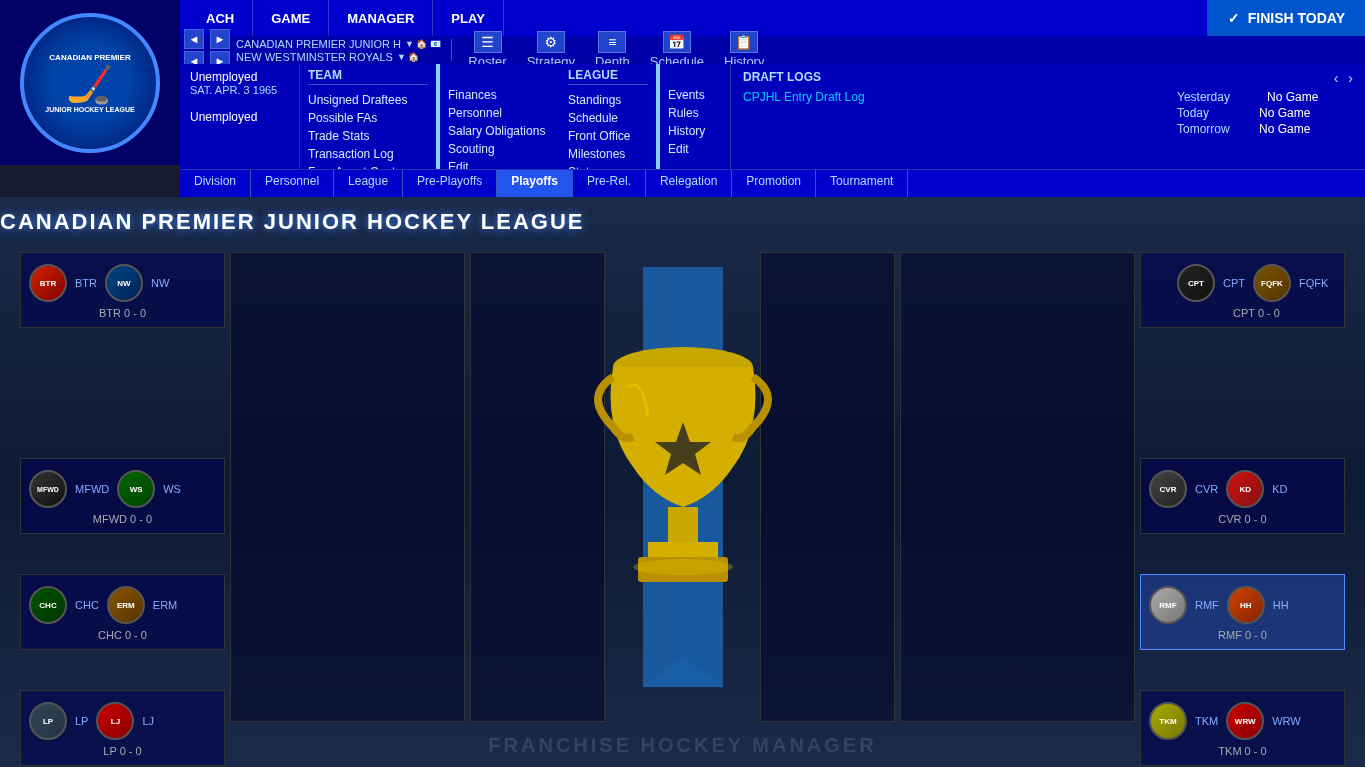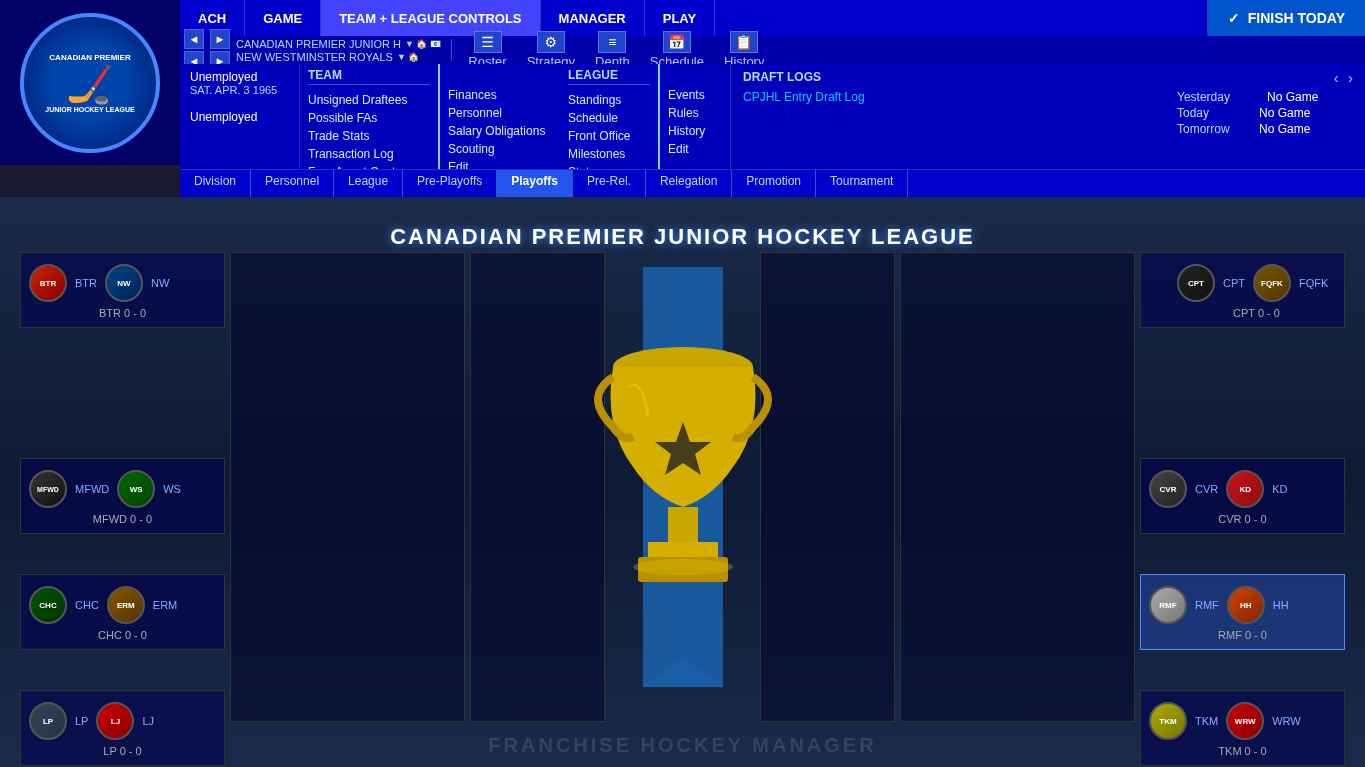--- a/index.html
+++ b/index.html
@@ -8,35 +8,35 @@
     
     .top-nav { background: #0000cc; display: flex; align-items: stretch; height: 36px; }
     .top-nav-item { padding: 0 18px; display: flex; align-items: center; cursor: pointer; color: #fff; font-size: 13px; font-weight: bold; border-right: 1px solid #3333cc; }
     .top-nav-item.active { background: #4444ff; }
     .finish-today-btn { margin-left: auto; background: #0055cc; display: flex; align-items: center; padding: 0 20px; cursor: pointer; font-size: 14px; font-weight: bold; border-left: 1px solid #3333cc; }
     .finish-today-btn .check { margin-right: 8px; }
     .nav-arrow { background: #2244cc; border: 1px solid #4466dd; color: #fff; width: 20px; height: 20px; display: flex; align-items: center; justify-content: center; cursor: pointer; font-size: 11px; }
     .toolbar-btn { display: flex; flex-direction: column; align-items: center; cursor: pointer; padding: 1px 6px; }
     .toolbar-btn .icon-box { width: 28px; height: 22px; background: #2244cc; border: 1px solid #5577dd; display: flex; align-items: center; justify-content: center; font-size: 14px; }
     .toolbar-btn .icon-label { font-size: 13px; color: #aaccff; margin-top: 1px; }
-    .dropdown-col { min-width: 130px; padding: 4px 8px; border-right: 2px solid #7dd3fc; }
+    .dropdown-col { min-width: 130px; padding: 4px 8px; border-right: 4px solid #7dd3fc; }
     .dropdown-col-title { color: #aaddff; font-weight: bold; font-size: 12px; margin-bottom: 6px; border-bottom: 1px solid #3355bb; padding-bottom: 2px; }
     .dropdown-item { color: #cceeff; font-size: 12px; padding: 2px 0; cursor: pointer; display: block; }
     .nav-tab { padding: 4px 14px; cursor: pointer; font-size: 12px; color: #aaddff; border-right: 1px solid #3355bb; }
     .nav-tab.active { background: #2255ee; color: #fff; font-weight: bold; text-align: right; }
 
     
     .logo-area { position: fixed; left: 0; top: 0; width: 180px; height: 165px; background: #000066; display: flex; align-items: center; justify-content: center; z-index: 10; }
     .logo-circle { width: 140px; height: 140px; border-radius: 50%; background: radial-gradient(circle, #0044aa 40%, #001166 100%); border: 4px solid #4488ff; display: flex; align-items: center; justify-content: center; flex-direction: column; }
     .logo-text-top { font-size: 8px; font-weight: bold; color: #fff; text-align: center; }
     .logo-text-bottom { font-size: 7px; font-weight: bold; color: #fff; text-align: center; }
 
     
     .main-content { position: absolute; left: 0; top: 165px; width: 1365px; height: 602px; background: linear-gradient(180deg, #1a2a4a 0%, #0d1a33 50%, #1a2a4a 100%); overflow: hidden; }
-    .page-title { text-align: center; padding: 27px 0; font-size: 22px; font-weight: bold; color: #fff; letter-spacing: 2px; text-shadow: 0 0 10px #4488ff; }
+    .page-title { text-align: left; padding: 12px 0; font-size: 22px; font-weight: bold; color: #fff; letter-spacing: 2px; text-shadow: 0 0 10px #4488ff; }
     .matchup { background: rgba(0,0,80,0.6); border: 1px solid #333; margin-bottom: 8px; padding: 8px; cursor: pointer; }
     .team-row { display: flex; align-items: center; gap: 8px; padding: 3px 0; }
     .team-logo { width: 36px; height: 36px; border-radius: 50%; display: flex; align-items: center; justify-content: center; font-size: 10px; font-weight: bold; border: 2px solid #555; overflow: hidden; }
     .team-abbr { font-size: 11px; color: #88aaff; }
     .score-row { font-size: 11px; color: #aaaaaa; text-align: center; margin-top: 2px; }
 
     
     .logo-btr { background: #cc2200; }
     .logo-nw { background: #004488; }
 
@@ -48,25 +48,24 @@
 <body>
 
 <div class="logo-area">
   <div class="logo-circle">
     <div class="logo-text-top">CANADIAN PREMIER</div>
     <div style="font-size:38px;">🏒</div>
     <div class="logo-text-bottom">JUNIOR HOCKEY LEAGUE</div>
   </div>
 </div>
 
-<div class="nav-header" style="position:absolute;left:180px;top:0;width:1185px;">
+<div class="nav-header" style="position:absolute;left:180px;top:0;width:1185px;padding-left:8px;">
   <div class="top-nav" style="width:100%;position:relative;">
     <div class="top-nav-item">ACH</div>
     <div class="top-nav-item">GAME</div>
-    <div class="top-nav-item active">TEAM + LEAGUE CONTROLS</div>
     <div class="top-nav-item">MANAGER</div>
     <div class="top-nav-item">PLAY</div>
     <div class="finish-today-btn">
       <span class="check">✓</span>
       <span>FINISH TODAY</span>
     </div>
   </div>
 </div>
 
 <div style="position:absolute;left:180px;top:36px;width:1185px;background:#0000aa;display:flex;align-items:center;padding:4px;gap:6px;height:28px;">

